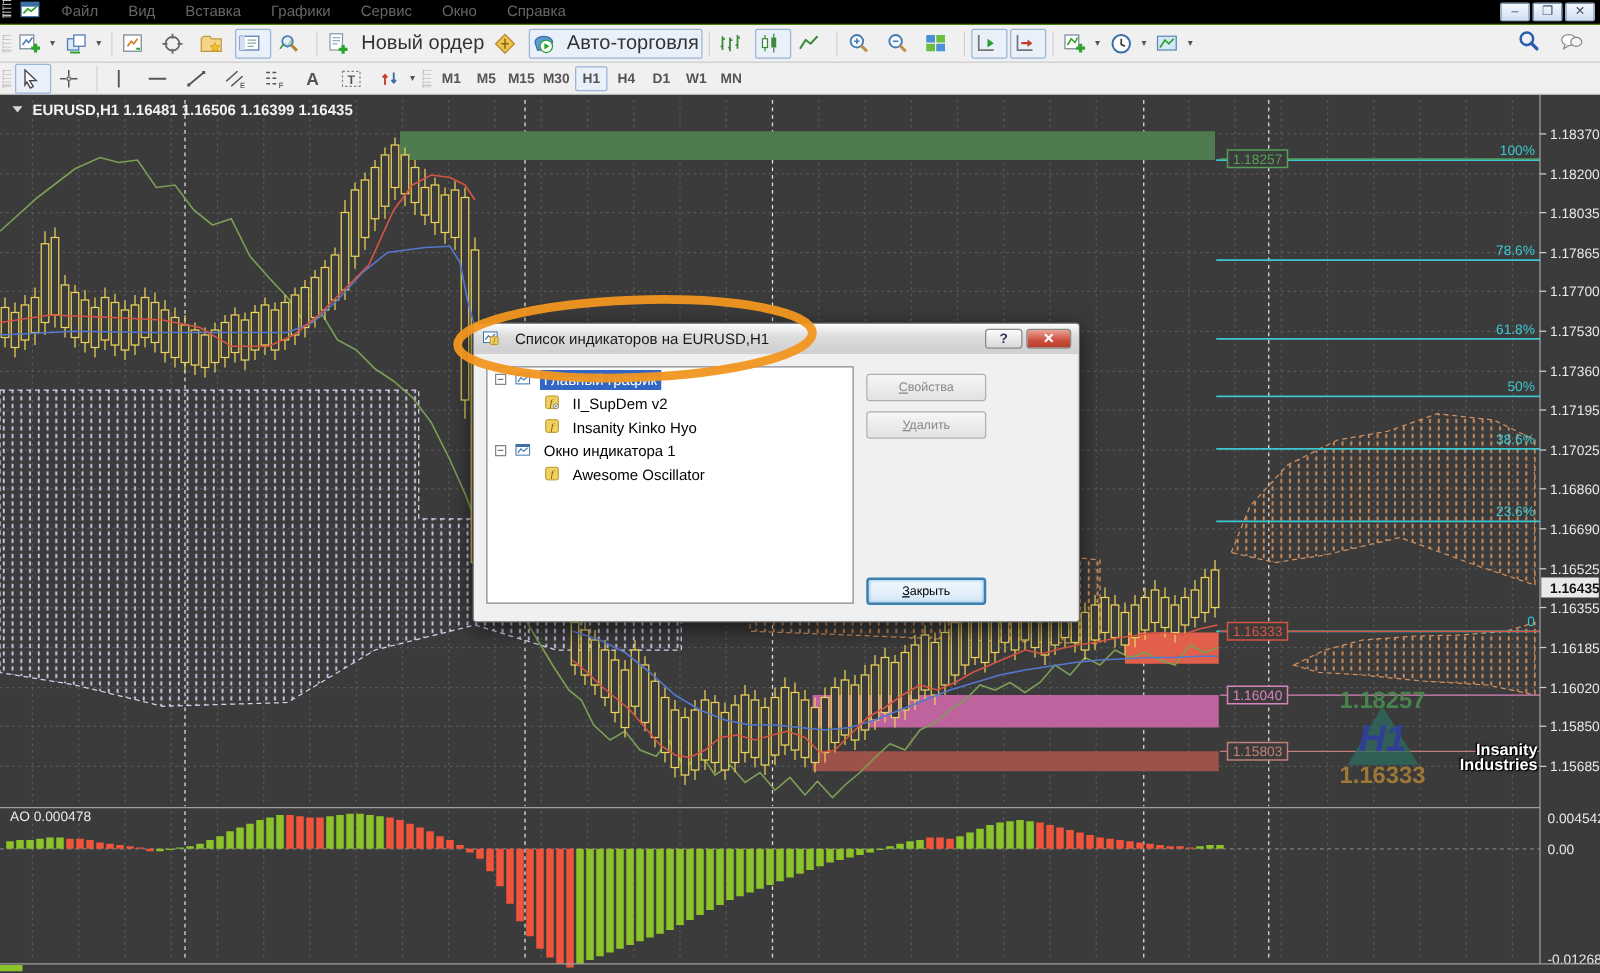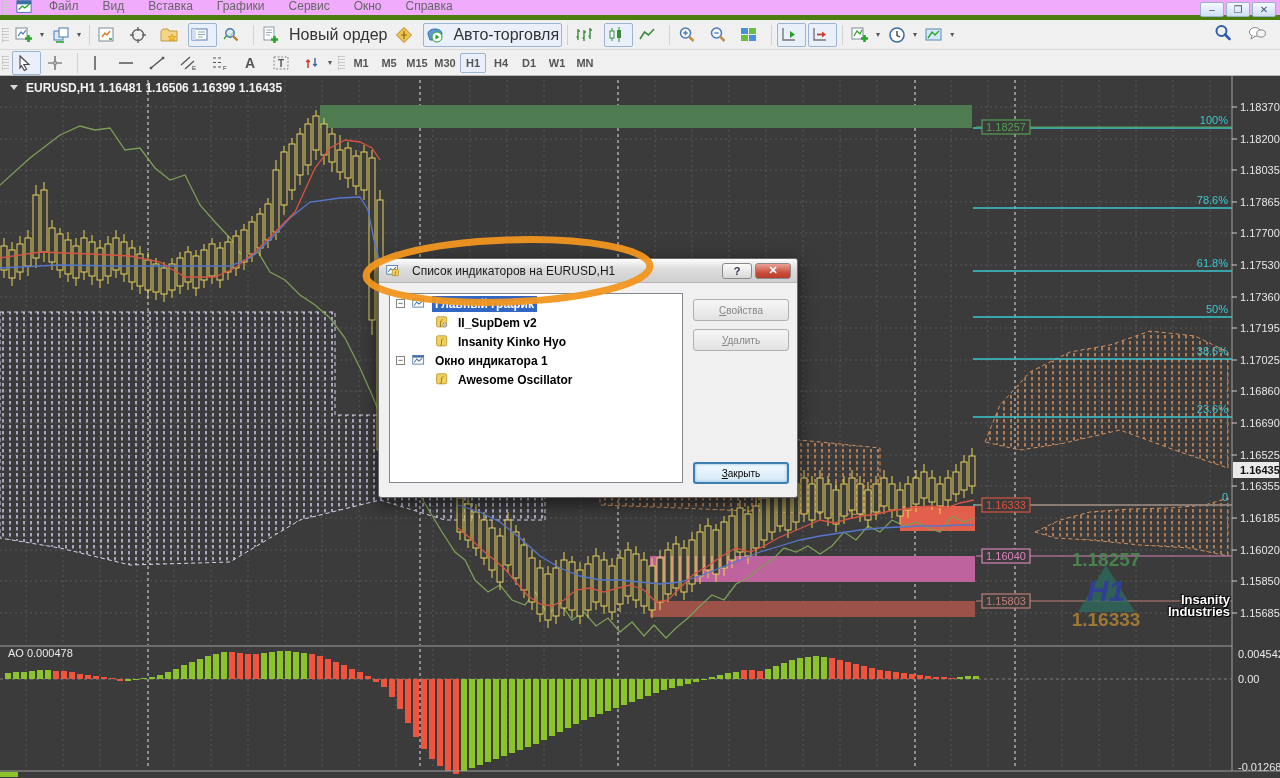--- a/index.html
+++ b/index.html
@@ -2,21 +2,21 @@
 <html><head>
 <meta charset="utf-8">
 <style>
   * { box-sizing: border-box; margin: 0; padding: 0; }
   html,body { width:1280px; height:778px; overflow:hidden; background:#3b3b3b;
     font-family:"Liberation Sans", sans-serif; }
   #app { position:relative; width:1280px; height:778px; }
 
   
   #menubar { position:absolute; left:0; top:0; width:1280px; height:20px;
-    background:#f0abfc; border-bottom:5px solid #4d7c0f; display:flex; align-items:flex-end; }
+    background:#000000; border-bottom:1px solid #4d7c0f; display:flex; align-items:flex-start; }
   .grip { width:7px; height:14px; margin:0 2px;
     background:repeating-linear-gradient(180deg,#c9c9c9 0 1px,transparent 1px 3px);
     border-left:1px dotted #bbb; }
   .menu-item { padding:2px 12px; font-size:12px; color:#666; cursor:default; }
   #win-controls { position:absolute; right:4px; top:2px; display:flex; gap:2px; }
   .winbtn { width:24px; height:15px; background:linear-gradient(#f4f9ff,#cfe0f2);
     border:1px solid #9ab2cc; border-radius:2px; font-size:10px; color:#456;
     display:flex; align-items:center; justify-content:center; line-height:1; }
 
   #toolbar1 { position:absolute; left:0; top:20px; width:1280px; height:30px;
@@ -34,39 +34,39 @@
     border-radius:2px; font-size:11px; font-weight:bold; color:#555;
     display:flex; align-items:center; justify-content:center; }
   .tfbtn.active { background:#e9f0fa; border-color:#9ab4d6; }
   #tb-right { position:absolute; right:8px; top:24px; display:flex; gap:10px; }
 
   
   #chart-wrap { position:absolute; left:0; top:76px; width:1280px; height:702px; }
   #chart-svg { position:absolute; left:0; top:0; }
 
   
-  #dialog { position:absolute; left:378px; top:258px; width:420px; height:240px;
+  #dialog { position:absolute; left:378px; top:258px; width:486px; height:240px;
     background:#f0f0f0; border:1px solid #696969; border-radius:3px;
     box-shadow:0 5px 18px rgba(0,0,0,.6); z-index:20; }
   #dlg-title { height:24px; background:linear-gradient(#fdfdfd,#dcdcdc 45%,#cfcfcf);
     border-bottom:1px solid #b5b5b5; border-radius:3px 3px 0 0;
     display:flex; align-items:center; padding:0 6px; }
   #dlg-title .ttl { font-size:12px; color:#1a1a1a; margin-left:6px; flex:1; }
   .dlg-sysbtn { width:30px; height:16px; margin-left:3px; border-radius:3px;
     border:1px solid #8a8a8a; font-size:11px; font-weight:bold;
     display:flex; align-items:center; justify-content:center; }
   #dlg-help { background:linear-gradient(#fcfcfc,#d8d8d8); color:#335; }
   #dlg-close { background:linear-gradient(#e9a396,#cc4f3d 60%,#b83c2b); color:#fff; width:36px; }
   #dlg-list { position:absolute; left:10px; top:34px; width:294px; height:190px;
     background:#fff; border:1px solid #828790; overflow:hidden; }
   .tree-row { display:flex; align-items:center; height:19px; font-size:12px; color:#000; }
   .tree-ind0 { padding-left:6px; } .tree-ind1 { padding-left:44px; }
   .expander { width:9px; height:9px; border:1px solid #848484; background:#fff;
     font-size:9px; line-height:7px; text-align:center; color:#333; margin-right:6px; flex:none; }
-  .tree-label { padding:1px 3px; white-space:nowrap;font-weight:bold; }
+  .tree-label { padding:1px 3px; white-space:nowrap; }
   .tree-label.selected { background:#3166c5; color:#fff; }
   .ticon { width:16px; height:14px; margin-right:5px; flex:none; }
   .dlg-btn { position:absolute; left:314px; width:96px; height:22px; font-size:10px;
     border:1px solid #b0b0b0; border-radius:3px; background:linear-gradient(#f6f6f6,#e2e2e2);
     color:#868686; display:flex; align-items:center; justify-content:center; }
   #btn-close-dlg { color:#000; border:2px solid #3c7fb1; box-shadow:inset 0 0 3px #7ab2d8;
     background:linear-gradient(#f2f9ff,#d5e9f7); }
 
   
   #annot { position:absolute; left:0; top:0; z-index:40; pointer-events:none; }

